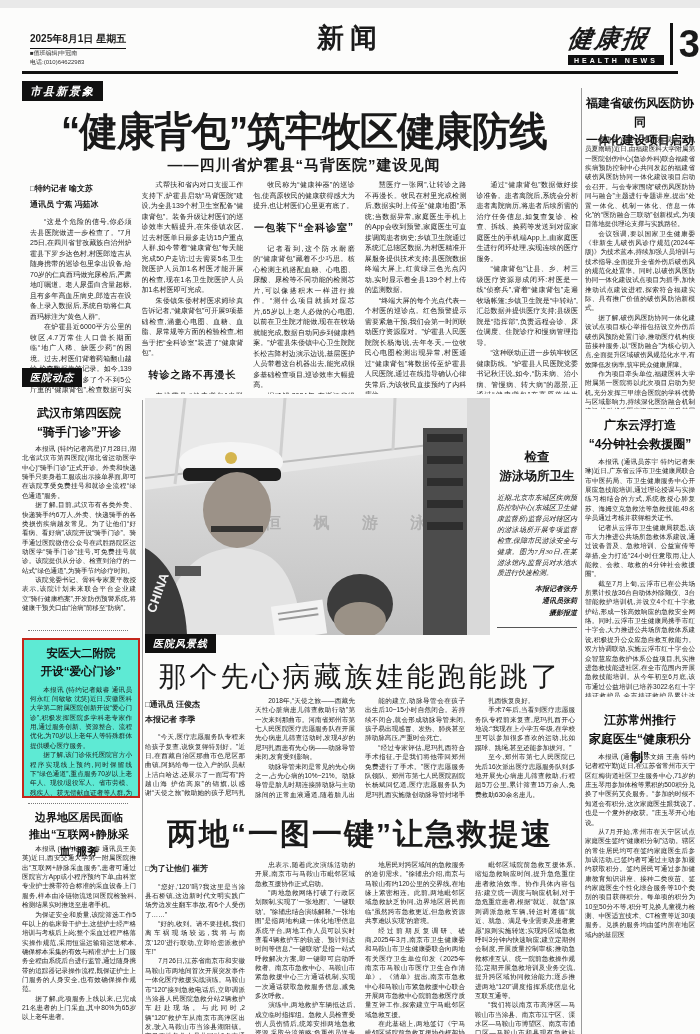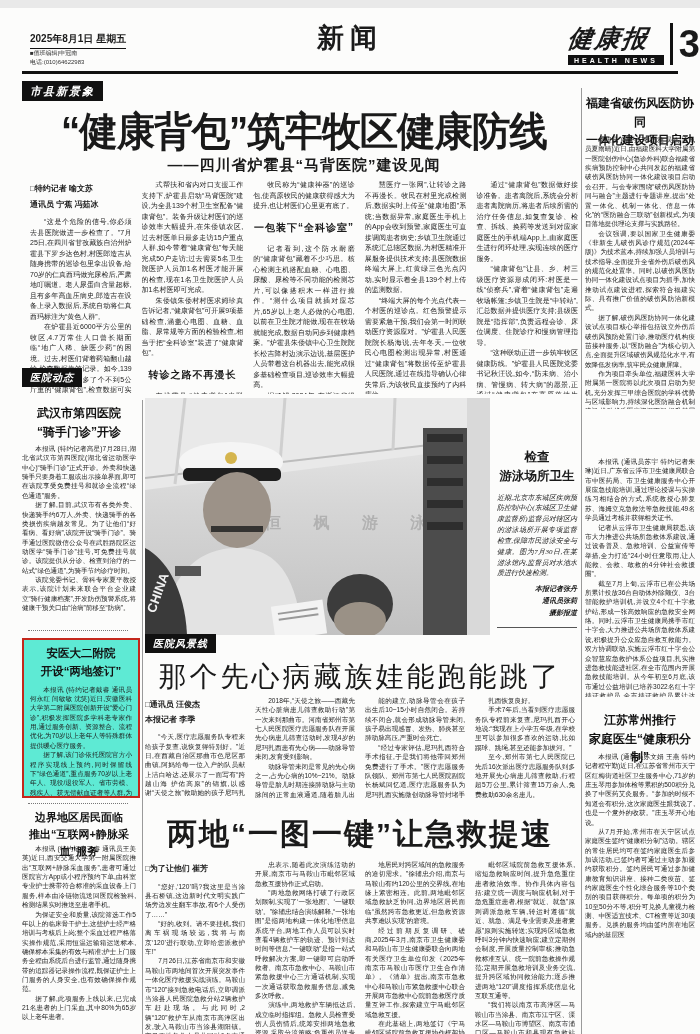--- a/index.html
+++ b/index.html
@@ -119,20 +119,24 @@
     <div>福建省破伤风医防协同</div>
     <div>一体化建设项目启动</div>
   </div>
   <div class="abs bt tiny" style="left:585px;top:127px;width:110px;height:274px;">
       <p>本报讯 (特约记者李雅 吴杰 通讯员夏雨晴)近日,由福建医科大学附属第一医院创伤中心(急诊外科)联合福建省疾病预防控制中心共同发起的福建省破伤风医防协同一体化建设项目启动会召开。与会专家围绕“破伤风医防协同与融合”主题进行专题讲座,提出“处置一体化、机制一体化、信息一体化”的“医防融合三联动”创新模式,为项目落地提供理论支撑与实践路径。</p>
       <p>会议强调,要以国家卫生健康委《非新生儿破伤风诊疗规范(2024年版)》为技术蓝本,持续加强人员培训与技术指导,全面提升全省外伤后破伤风的规范化处置率。同时,以破伤风医防协同一体化建设试点项目为抓手,加快推动试点建设进程,探索符合福建实际、具有推广价值的破伤风防治新模式。</p>
       <p>据了解,破伤风医防协同一体化建设试点项目核心举措包括设立外伤后破伤风预防处置门诊,推动医疗机构疫苗接种服务,以“医防融合”为核心切入点,全面提升区域破伤风规范化水平,有效降低发病率,筑牢民众健康屏障。</p>
       <p>作为项目牵头单位,福建医科大学附属第一医院将以此次项目启动为契机,充分发挥三甲综合医院的学科优势与区域影响力,持续深化医防融合机制建设,推动优质医疗资源下沉,提升基层医疗卫生机构的破伤风处置能力,助力全省构建“预防—诊断—处置”一体化的破伤风防控体系。</p>
     </div>
 
+  <div class="abs side-title" style="left:585px;top:408px;width:110px;">
+    <div>广东云浮打造</div>
+    <div>“4分钟社会救援圈”</div>
+  </div>
   <div class="abs bt tiny" style="left:585px;top:449px;width:110px;height:240px;">
       <p>本报讯 (通讯员苏宇 特约记者朱琳)近日,广东省云浮市卫生健康局联合市中医药局、市卫生健康服务中心开展应急技能培训,通过理论授课与实操练习相结合的方式,系统教授心肺复苏、海姆立克急救法等急救技能,49名学员通过考核并获得相关证书。</p>
       <p>记者从云浮市卫生健康局获悉,该市大力推进公共场所急救体系建设,通过设备普及、急救培训、公益宣传等举措,全力打造“24小时任意取用,让人能救、会救、敢救的4分钟社会救援圈”。</p>
       <p>截至7月上旬,云浮市已在公共场所累计投放36台自动体外除颤仪、3台智能救护培训机,并设立4个红十字救护站,形成一张高效响应的急救安全网络。同时,云浮市卫生健康局携手市红十字会,大力推进公共场所急救体系建设,积极提升公众应急自救互救能力。双方协调联动,实施云浮市红十字会公众智慧应急救护体系公益项目,扎实推进急救技能进社区,在全市范围内开展急救技能培训。从今年初至6月底,该市通过公益培训已培养3022名红十字持证救护员,全市持证救护员累计达10945人。</p>
     </div>
 
   <div class="abs side-title" style="left:585px;top:703px;width:110px;">
     <div>江苏常州推行</div>
     <div>家庭医生“健康积分制”</div>
   </div>
@@ -151,21 +155,21 @@
       <p>本报讯 (特约记者高星)7月28日,湖北省武汉市第四医院(湖北省运动医学中心)“骑手门诊”正式开诊。外卖和快递骑手只要身着工服或出示接单界面,即可在该院享受免费挂号和就诊全流程“绿色通道”服务。</p>
       <p>据了解,目前,武汉市有各类外卖、快递骑手约6万人,外卖、快递骑手的各类损伤疾病越发常见。为了让他们“好看病、看好病”,该院开设“骑手门诊”。骑手通过医院微信公众号在武胜路院区运动医学“骑手门诊”挂号,可免费挂号就诊。该院提供从分诊、检查到治疗的一站式“绿色通道”,为骑手节约诊疗时间。</p>
       <p>该院党委书记、骨科专家夏平教授表示,该院计划未来联合平台企业建立“骑行健康档案”,开发防伤预警系统,将健康干预关口由“治病”前移至“防病”。</p>
     </div>
 
   <div class="abs dotted-sep" style="left:28px;top:622px;width:100px;"></div>
 
   <div class="abs redbox" style="left:22px;top:630px;width:118px;height:160px;">
     <div class="side-title" style="font-size:11.5px;">
       <div>安医大二附院</div>
-      <div>开设“两地签订”</div>
+      <div>开设“爱心门诊”</div>
     </div>
     <div class="bt tiny" style="margin-top:4px;height:118px;">
         <p>本报讯 (特约记者戴睿 通讯员何永红 闫敏敏 沈笑)近日,安徽医科大学第二附属医院创新开设“爱心门诊”,积极发挥医院多学科老专家作用,通过服务创新、资源整合、流程优化,为70岁以上老年人等特殊群体提供暖心医疗服务。</p>
         <p>据了解,该门诊依托医院官方小程序实现线上预约,同时保留线下“绿色通道”,重点服务70岁以上老年人、现役/退役军人、省市劳模、残疾人、获无偿献血证者等人群,为他们提供优先就诊等服务。该门诊目前由9名临床经验丰富的退休专家出诊,涵盖心血管内科、骨外科、血管外科、心脏大血管外科、康复医学科、泌尿外科、中医科、介入科等科室。</p>
       </div>
   </div>
 
   <div class="abs dotted-sep" style="left:28px;top:795px;width:100px;"></div>
 
   <div class="abs side-title" style="left:22px;top:801px;width:114px;font-size:11px;">

